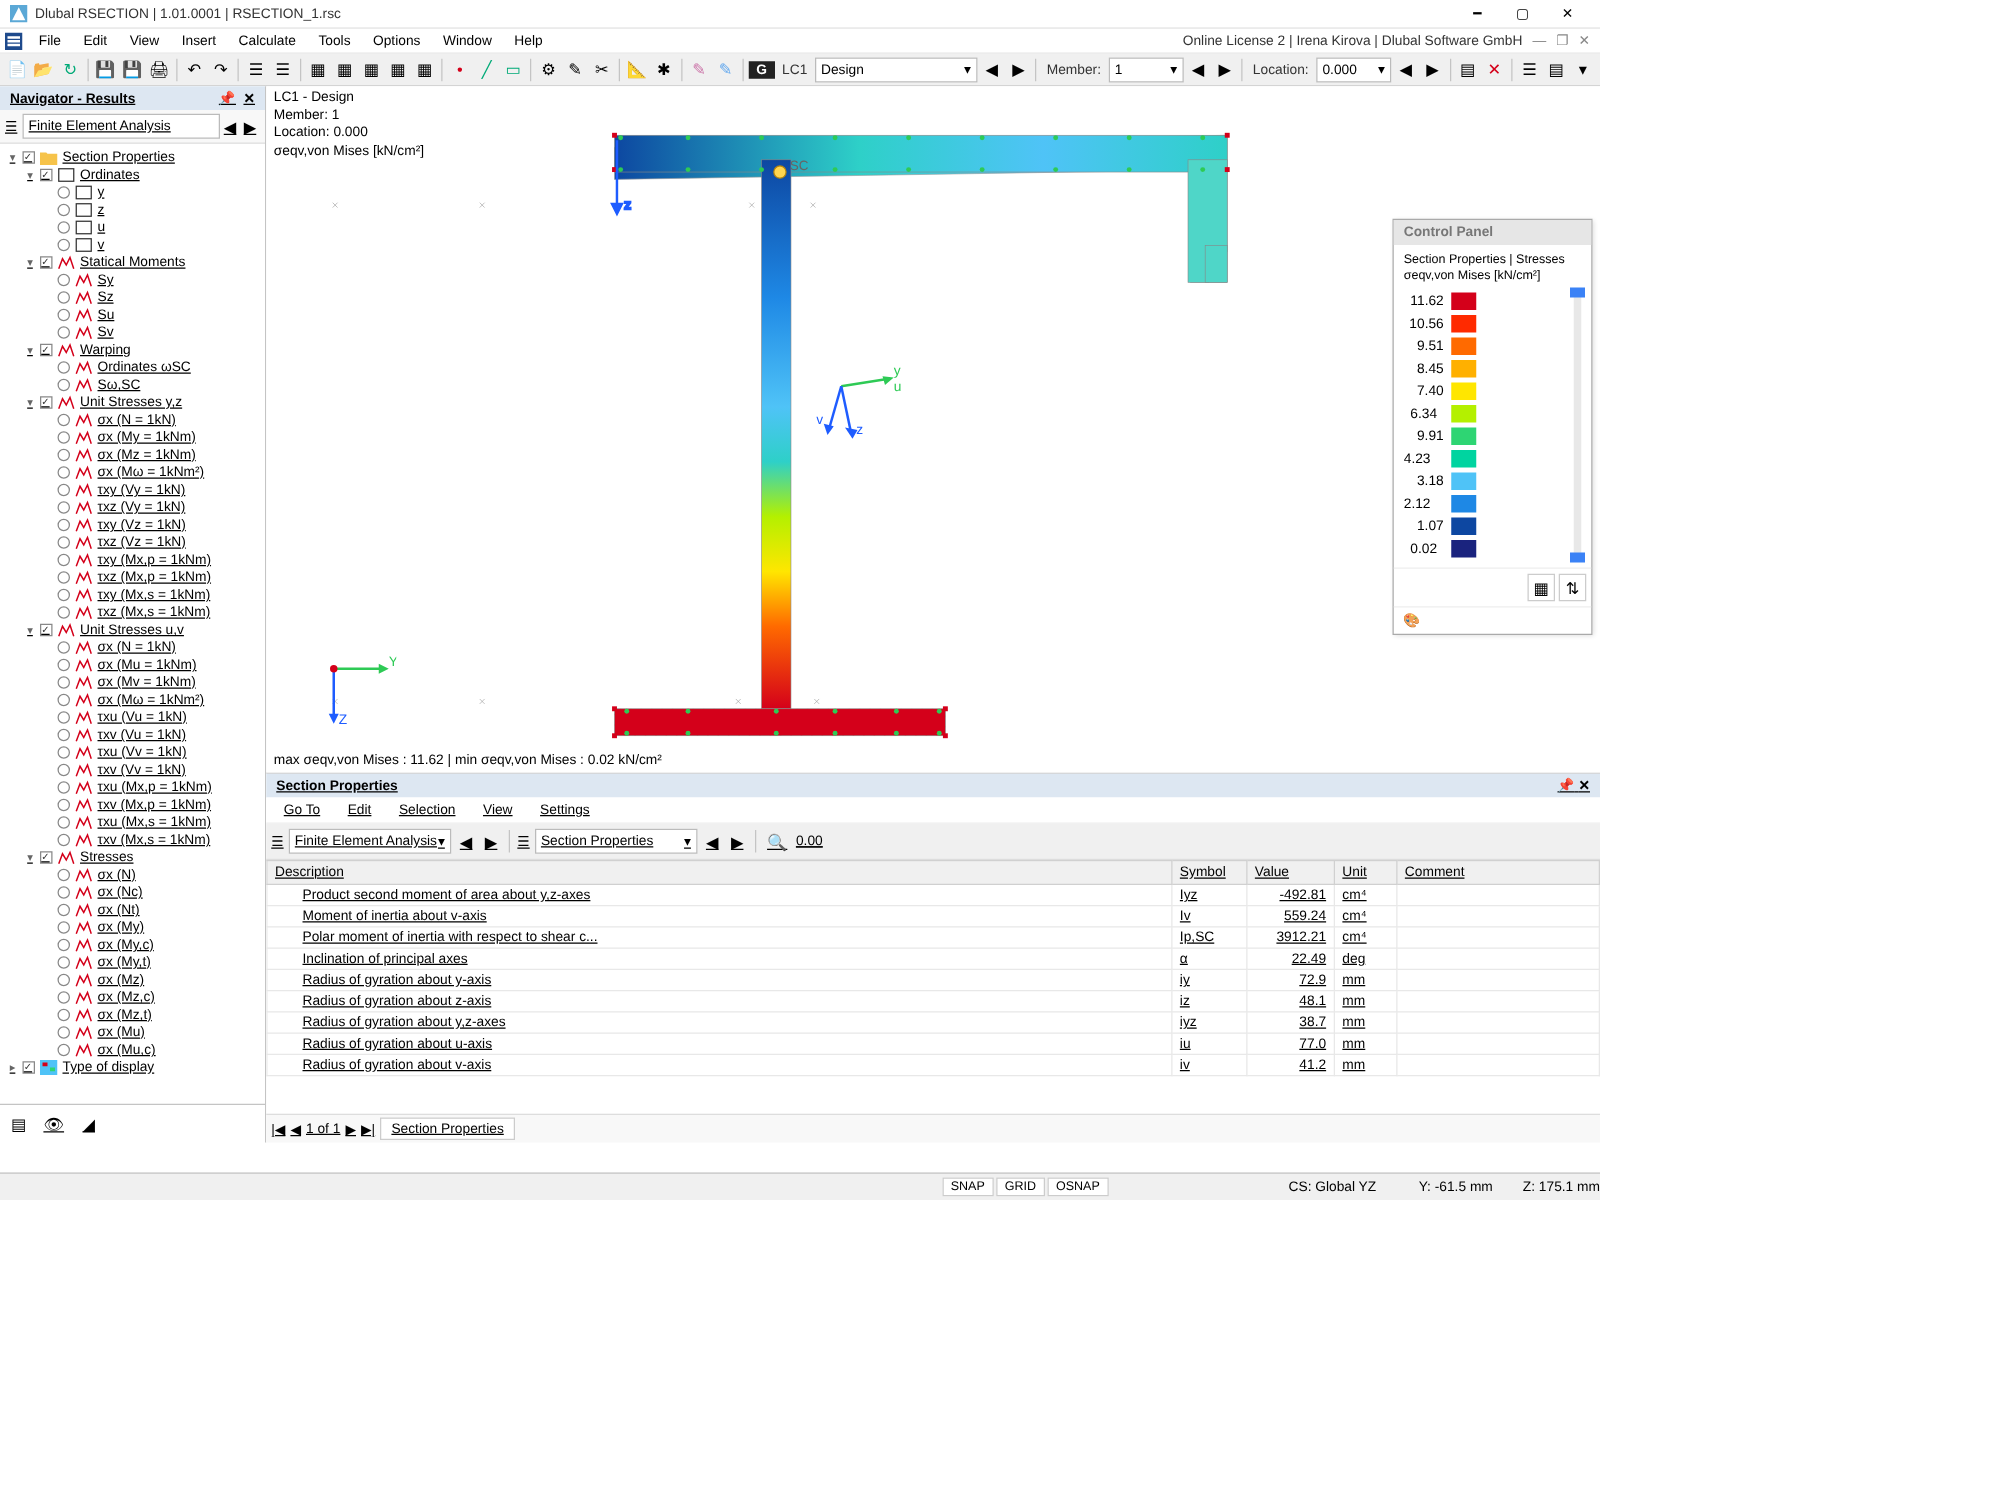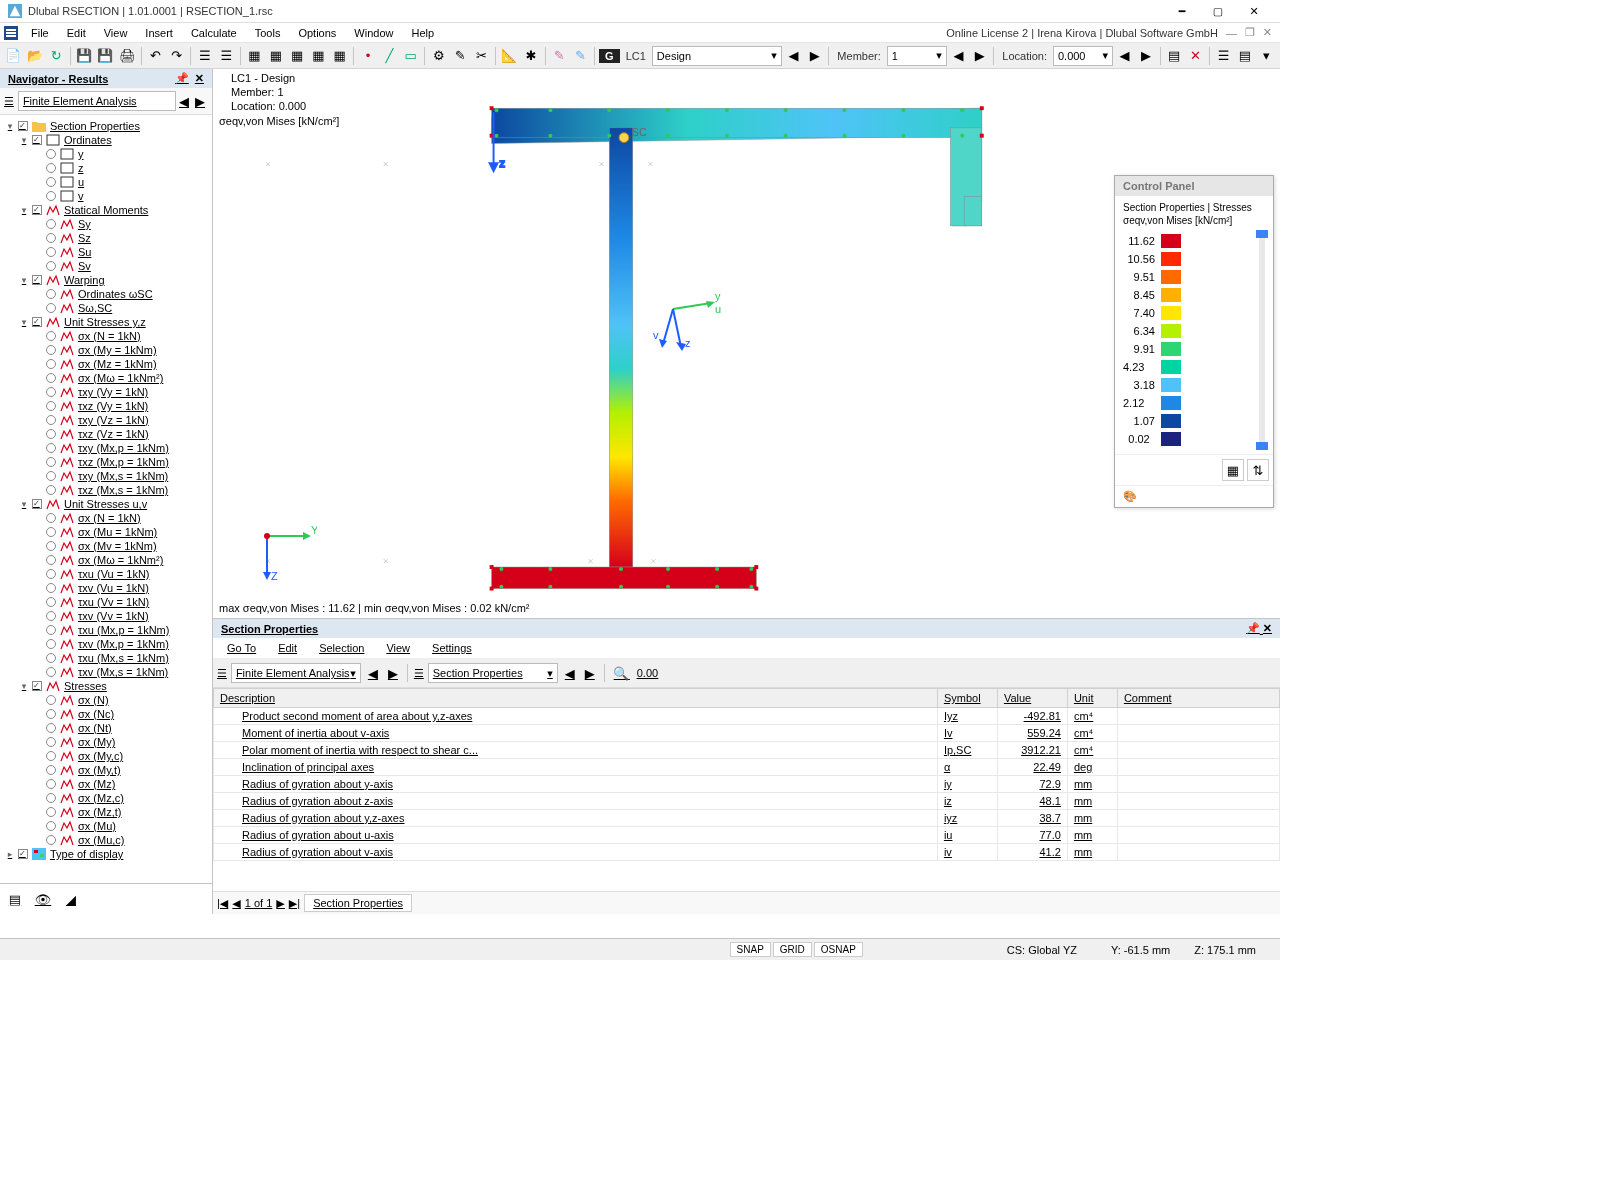--- a/index.html
+++ b/index.html
@@ -32,21 +32,21 @@
 .tree-check { width:10px; height:10px; border:1px solid #888; margin:0 2px; }
 .tree-check.checked::after { content:"✓"; font-size:8px; display:block; line-height:8px; color:#333; }
 .tree-radio { width:10px; height:10px; border:1px solid #888; border-radius:50%; margin:0 2px; }
 .tree-icon { width:14px; height:12px; margin:0 2px; }
 .tree-label { padding-left:2px; }
 .l0{padding-left:4px}.l1{padding-left:18px}.l2{padding-left:32px}
 .nav-bottom { border-top:1px solid #c4c4c4; padding:4px; display:flex; gap:6px; }
 
 .viewport-col { flex:1; display:flex; flex-direction:column; position:relative; }
 .viewport { flex:1; background:#fff; position:relative; overflow:hidden; }
-.vp-info { position:absolute; left:18px; top:2px; font-size:11px; line-height:14px; }
+.vp-info { position:absolute; left:6px; top:2px; font-size:11px; line-height:14px; }
 .vp-sigma { position:absolute; left:6px; top:46px; font-size:11px; }
 .vp-canvas { position:absolute; left:0; top:0; width:100%; height:100%; }
 .vp-axes { position:absolute; left:44px; bottom:30px; }
 .vp-axes2 { position:absolute; left:440px; top:220px; }
 .vp-footer-text { position:absolute; left:6px; bottom:4px; font-size:11px; }
 
 .section-props { border-top:1px solid #c4c4c4; background:#fff; display:flex; flex-direction:column; height:296px; }
 .props-menu { display:flex; gap:10px; padding:2px 8px; background:#fff; border-bottom:1px solid #eee; }
 .props-menu span { padding:2px 6px; cursor:pointer; }
 .props-tools { display:flex; align-items:center; gap:4px; padding:3px 4px; background:#f0f0f0; border-bottom:1px solid #ddd; }
@@ -54,21 +54,21 @@
 .props-table { width:100%; border-collapse:collapse; }
 .props-table th { background:#f0f0f0; border:1px solid #d0d0d0; padding:3px 6px; font-weight:normal; text-align:left; }
 .props-table td { border:1px solid #e8e8e8; padding:2px 6px; }
 .props-table td.desc { text-align:left; padding-left:28px; }
 .props-table td.sym { text-align:left; width:60px; }
 .props-table td.val { text-align:right; width:70px; }
 .props-table td.unit { text-align:left; width:50px; }
 .props-nav { display:flex; align-items:center; padding:2px 4px; border-top:1px solid #ddd; background:#f8f8f8; gap:4px; }
 .props-tab { border:1px solid #ccc; background:#fff; padding:2px 8px; }
 
-.status-bar { position:absolute; bottom:0; left:0; right:0; height:22px; background:#f0f0f0; border-top:1px solid #c4c4c4; display:flex; align-items:center; padding:0 24px; gap:2px; }
+.status-bar { position:absolute; bottom:0; left:0; right:0; height:22px; background:#f0f0f0; border-top:1px solid #c4c4c4; display:flex; align-items:center; padding:0 0; gap:2px; }
 .status-seg { border:1px solid #ccc; padding:1px 6px; font-size:10px; background:#fff; }
 .status-filler { flex:1; }
 
 .control-panel { position:absolute; right:6px; top:175px; width:160px; background:#fff; border:1px solid #aaa; box-shadow:1px 1px 4px rgba(0,0,0,0.15); }
 .cp-title { background:#e6e6e6; padding:4px 8px; font-weight:bold; color:#777; }
 .cp-body { padding:6px 8px; }
 .cp-legend-row { display:flex; align-items:center; gap:6px; height:18px; }
 .cp-legend-color { width:20px; height:14px; }
 .cp-foot { display:flex; justify-content:flex-end; padding:4px; gap:3px; border-top:1px solid #eee; }
 .cp-foot2 { display:flex; padding:4px 8px; border-top:1px solid #eee; }
@@ -910,21 +910,21 @@
           </div>
           <div class="cp-legend-row">
             <span style="width:32px;text-align:right">8.45</span>
             <span class="cp-legend-color" style="background:#ffb000"></span>
           </div>
           <div class="cp-legend-row">
             <span style="width:32px;text-align:right">7.40</span>
             <span class="cp-legend-color" style="background:#ffe600"></span>
           </div>
           <div class="cp-legend-row">
-            <span style="width:32px;text-align:right">6.34</span>
+            <span style="width:32px;text-align:center">6.34</span>
             <span class="cp-legend-color" style="background:#b4f000"></span>
           </div>
           <div class="cp-legend-row">
             <span style="width:32px;text-align:right">9.91</span>
             <span class="cp-legend-color" style="background:#2ed573"></span>
           </div>
           <div class="cp-legend-row">
             <span style="width:32px;">4.23</span>
             <span class="cp-legend-color" style="background:#00d4a0"></span>
           </div>

